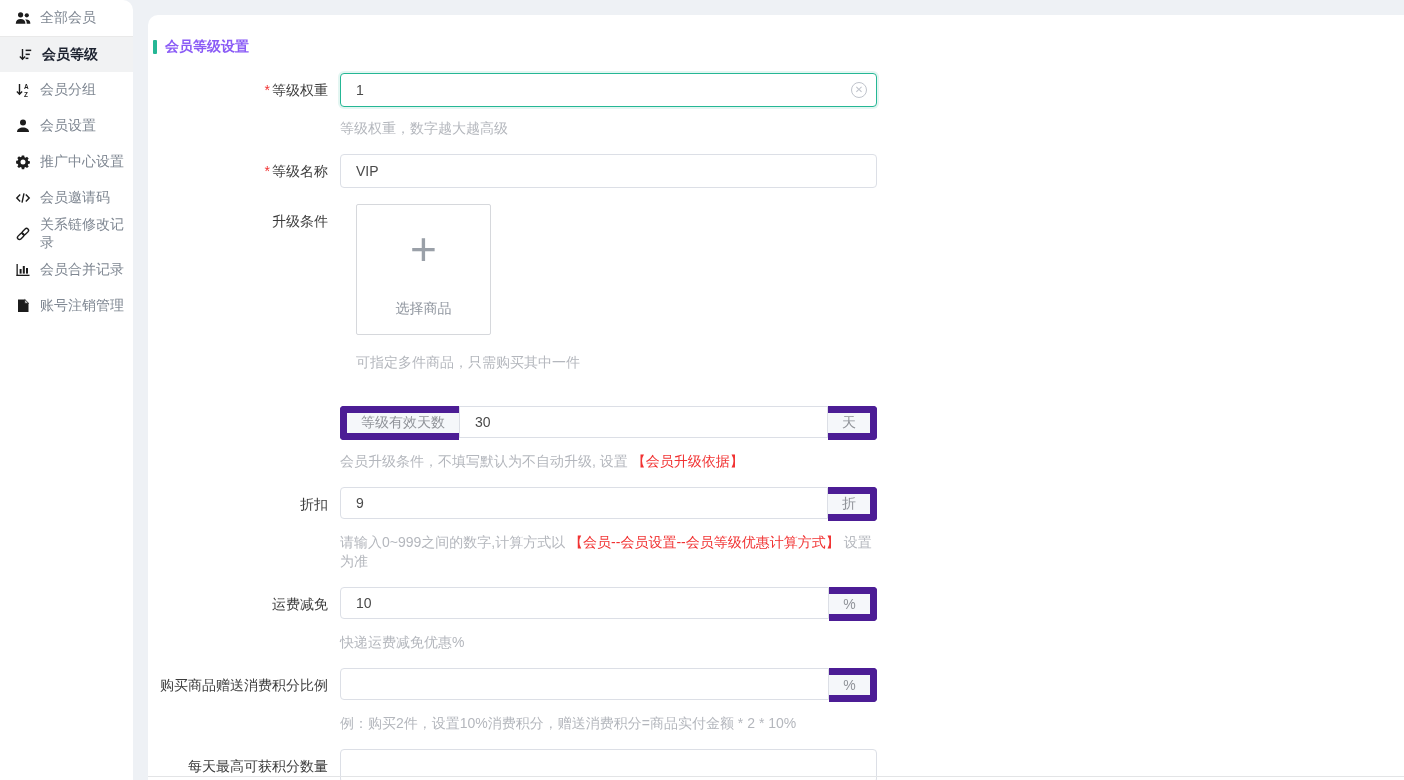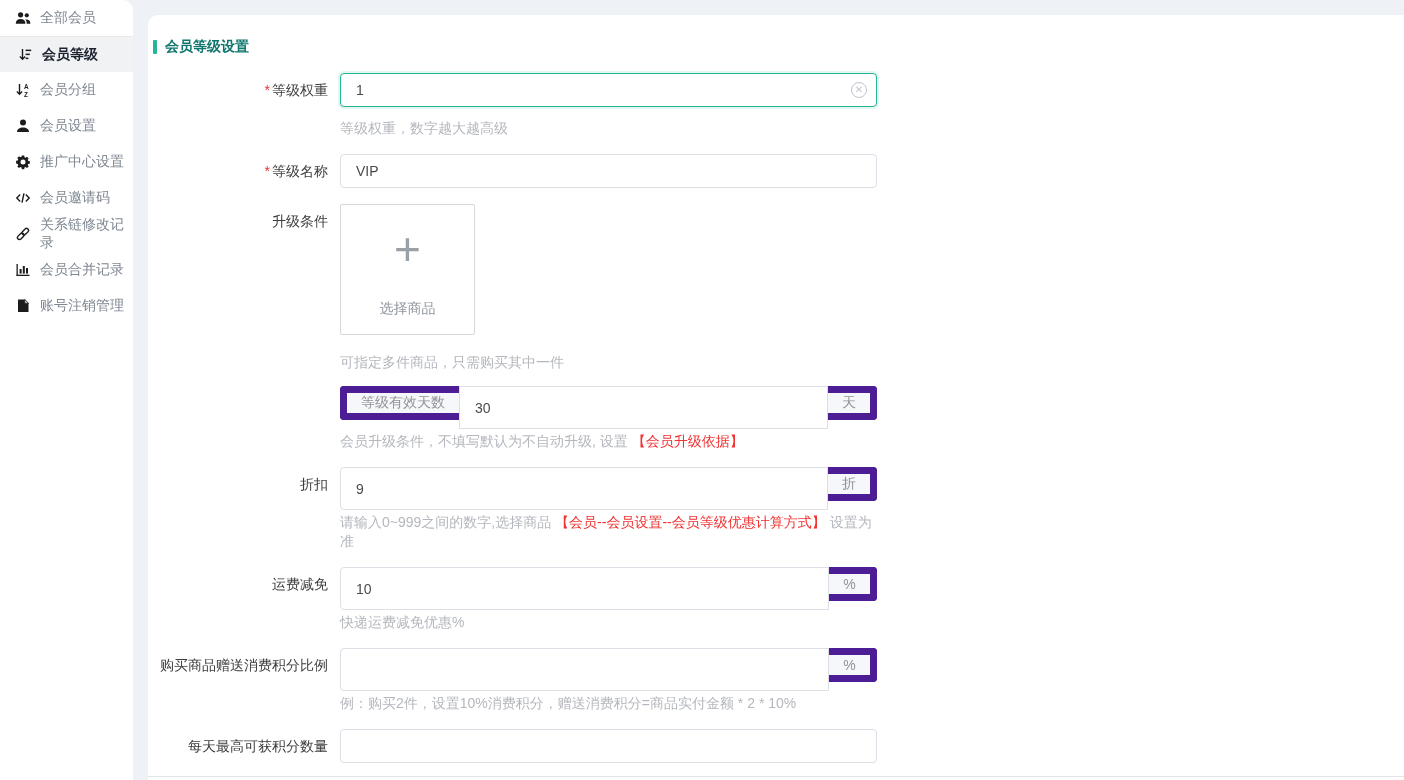--- a/index.html
+++ b/index.html
@@ -9,42 +9,42 @@
   
   .sidebar { position:absolute; left:0; top:0; width:133px; height:780px; background:#fff; border-top-right-radius:10px; z-index:2; }
   .side-item { height:36px; display:flex; align-items:center; padding-left:14px; color:#7f8792; cursor:pointer; }
   .side-item .ico { width:17px; height:17px; margin-right:9px; color:#1c1c1c; flex:none; display:flex; align-items:center; justify-content:center; }
   .side-item .ico svg { width:16px; height:16px; display:block; }
   .side-item.active { background:#f1f2f3; border-top:1px solid #e9e9e9; color:#1d2330; font-weight:bold;padding-left:16px; }
 
   
   .card { position:absolute; left:148px; top:15px; right:0; bottom:0; background:#fff; border-top-left-radius:10px; padding:23px 0 0 5px; }
   .card-bottom-line { position:absolute; left:0; right:0; bottom:3px; height:1px; background:#e3e4e6; }
-  .card-title { display:flex; align-items:center; font-weight:bold; color:#0f766e; }
+  .card-title { display:flex; align-items:center; font-weight:bold; color:#8b5cf6; }
   .title-bar { width:4px; height:14px; background:#25b795; margin-right:8px; border-radius:1px; }
 
   
   .form { margin-top:17px; }
   .form-row { display:flex; margin-bottom:16px; }
-  .form-row.row-upgrade { margin-bottom:14px; }
+  .form-row.row-upgrade { margin-bottom:34px;gap:16px; }
   .f-label { width:187px; flex:none; text-align:right; padding-right:12px; line-height:34px; color:#3c3c3c; }
   .f-label .req { color:#f13232; margin-right:2px; }
   .f-label.top { align-self:flex-start; }
   .f-body { width:537px; flex:none; }
   .help { margin-top:12px; color:#b4b7bd; line-height:19px; }
   .row-upgrade .help { margin-top:18px; }
   .help .red { color:#f13232; cursor:pointer; }
 
   .el-input { position:relative; display:flex; align-items:center; height:34px; }
   .el-input input { width:100%; height:34px; border:1px solid #dcdfe6; border-radius:4px; padding:0 15px; font-size:14px; color:#4a4a4a; outline:none; font-family:inherit; }
   .el-input.focused input { border-color:#25b795; box-shadow:0 0 0 2px rgba(37,183,149,.12); }
   .clear-ico { position:absolute; right:10px; top:9px; width:16px; height:16px; border:1px solid #c0c4cc; border-radius:50%; color:#c0c4cc; font-size:10px; line-height:14px; text-align:center; cursor:pointer; background:#fff; }
 
   .input-group { display:flex; height:34px; }
-  .input-group input { flex:1; min-width:0; height:43px; border:1px solid #dcdfe6; padding:0 15px; font-size:14px; color:#4a4a4a; outline:none; border-radius:0; font-family:inherit; }
+  .input-group input { flex:1; min-width:0; height:32px; border:1px solid #dcdfe6; padding:0 15px; font-size:14px; color:#4a4a4a; outline:none; border-radius:0; font-family:inherit; }
   .ig-pre, .ig-app { flex:none; background:#f5f7fa; border:7px solid #4c1d95; color:#909399; display:flex; align-items:center; justify-content:center; padding:0 14px; white-space:nowrap; }
   .ig-pre { border-right:none; border-radius:4px 0 0 4px; }
   .ig-app { border-left:none; border-radius:0 4px 4px 0; min-width:48px; }
   .input-group input:first-child { border-radius:4px 0 0 4px; }
   .input-group input:last-child { border-radius:0 4px 4px 0; }
 
   .uploader { width:135px; height:131px; border:1px solid #d6d8dc; border-radius:2px; display:flex; flex-direction:column; align-items:center; justify-content:center; cursor:pointer; background:#fff; }
   .uploader .plus { font-size:46px; font-weight:100; color:#9aa0a8; line-height:1; margin-top:14px; }
   .uploader .u-text { color:#8f959e; margin-top:28px; margin-bottom:10px; }
 </style>
@@ -201,21 +201,21 @@
     </div>
 
     <div class="form-row">
       <div class="f-label">折扣</div>
       <div class="f-body">
         <div class="input-group">
           <input type="text" value="9" style="">
           <span class="ig-app">折</span>
         </div>
         <div class="help">
-          <span>请输入0~999之间的数字,选择商品 </span><span class="red">【会员--会员设置--会员等级优惠计算方式】</span><span> 设置为准</span>
+          <span>请输入0~999之间的数字,计算方式以 </span><span class="red">【会员--会员设置--会员等级优惠计算方式】</span><span> 设置为准</span>
         </div>
       </div>
     </div>
 
     <div class="form-row">
       <div class="f-label">运费减免</div>
       <div class="f-body">
         <div class="input-group">
           <input type="text" value="10" style="">
           <span class="ig-app">%</span>

